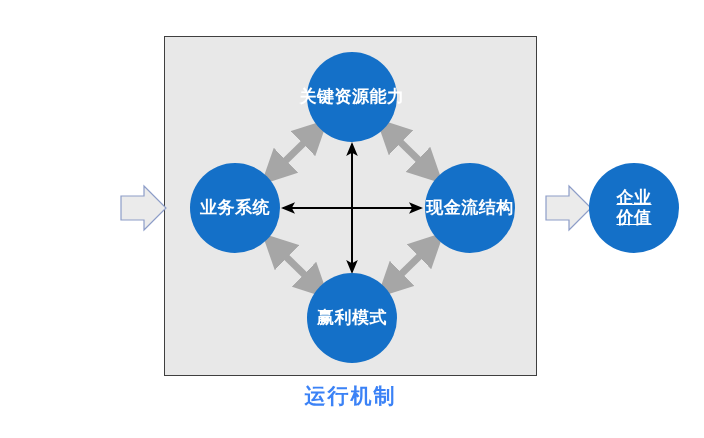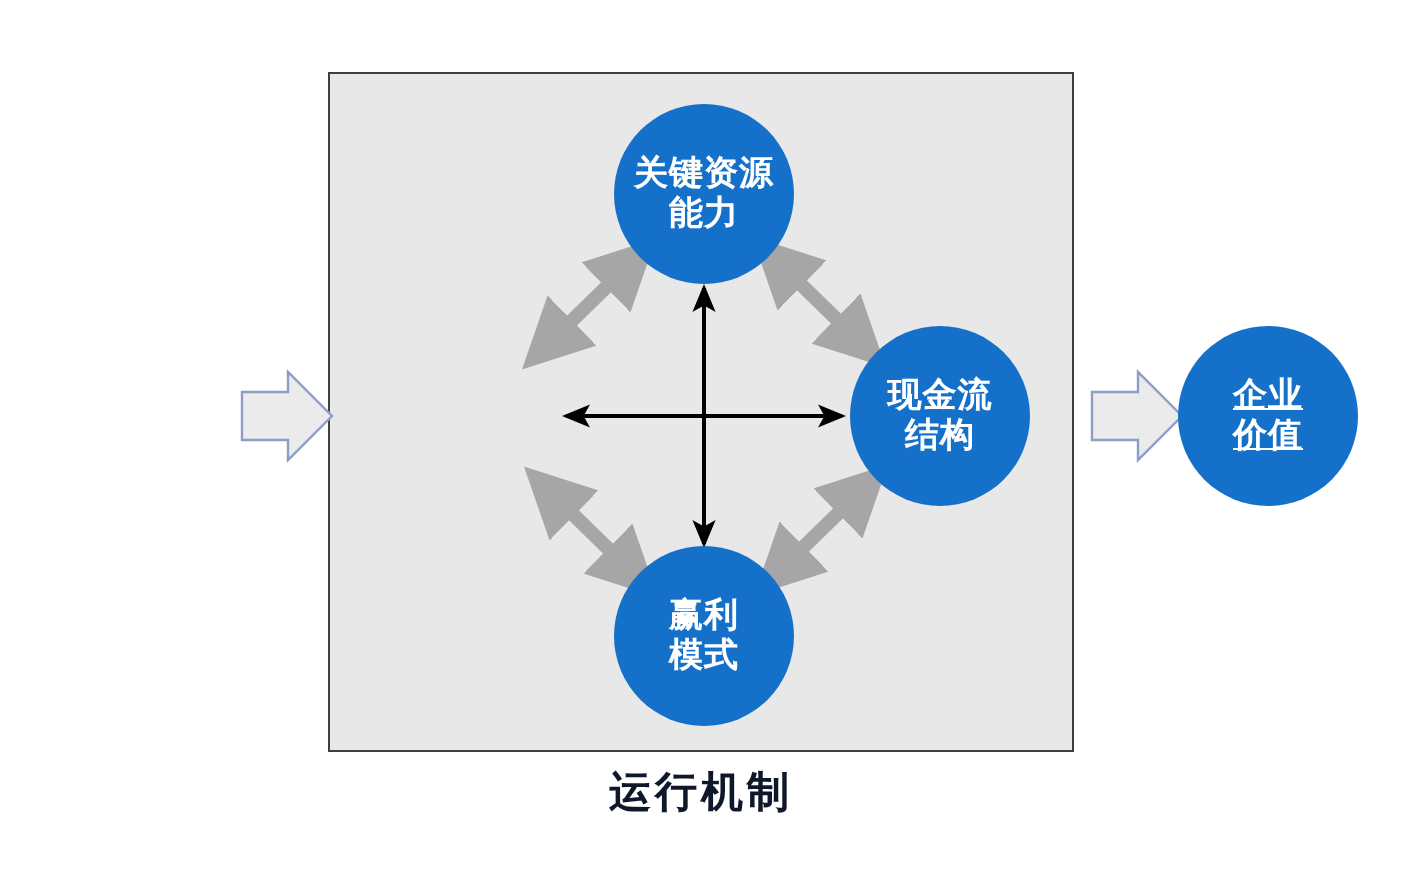--- a/index.html
+++ b/index.html
@@ -28,21 +28,21 @@
     box-sizing: border-box;
   }
   .node-circle {
     position: absolute;
     width: 90px;
     height: 90px;
     border-radius: 50%;
     background: #1470c8;
     color: #ffffff;
     display: flex;
-    flex-direction: column;
+    flex-direction: row;
     align-items: center;
     justify-content: center;
     text-align: center;
     font-size: 17px;
     font-weight: bold;
     line-height: 1.18;
     letter-spacing: 0.5px;
     box-sizing: border-box;
   }
   .node-circle .line {
@@ -66,21 +66,21 @@
     line-height: 1.18;
     letter-spacing: 0.5px;
     box-sizing: border-box;
   }
   .caption {
     position: absolute;
     left: 164px;
     top: 382px;
     width: 373px;
     text-align: center;
-    color: #0f172a;
+    color: #3b82f6;
     font-size: 21px;
     font-weight: bold;
     letter-spacing: 2px;
   }
   svg.layer {
     position: absolute;
     left: 0;
     top: 0;
     width: 704px;
     height: 438px;
@@ -143,20 +143,24 @@
   <div class="outer-circle" style="left:589px; top:163px;text-decoration:underline;">
     <span class="line">企业</span>
     <span class="line">价值</span>
   </div>
 
   <div class="node-circle" style="left:307px; top:52px;">
     <span class="line">关键资源</span>
     <span class="line">能力</span>
   </div>
 
+  <div class="node-circle" style="left:190px; top:163px;">
+    <span class="line">业务</span>
+    <span class="line">系统</span>
+  </div>
 
   <div class="node-circle" style="left:307px; top:273px;">
     <span class="line">赢利</span>
     <span class="line">模式</span>
   </div>
 
   <div class="node-circle" style="left:425px; top:163px;">
     <span class="line">现金流</span>
     <span class="line">结构</span>
   </div>

